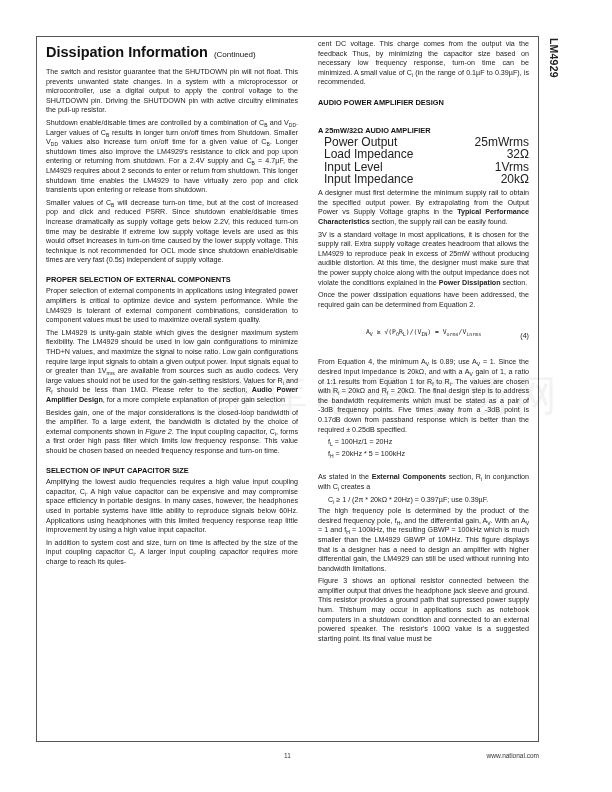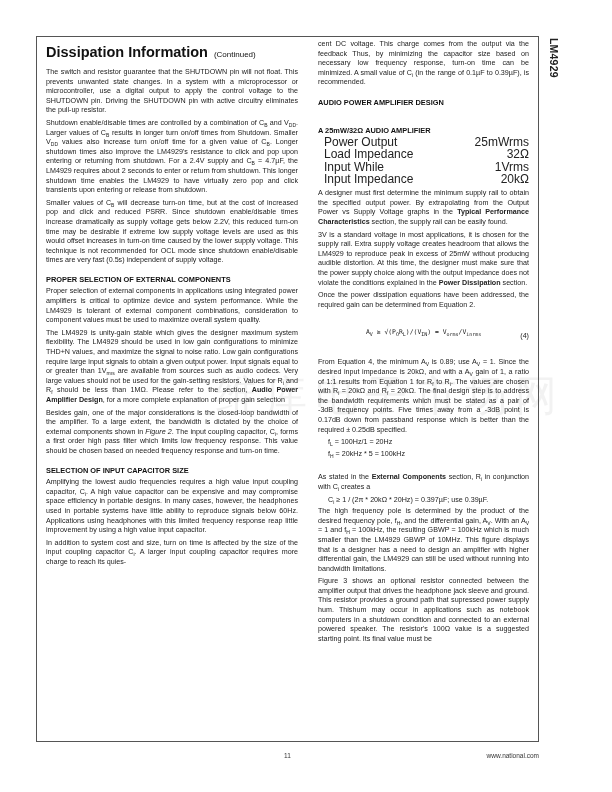--- a/index.html
+++ b/index.html
@@ -80,21 +80,21 @@
     <tbody id="given-body">
         <tr>
           <td>Power Output</td>
           <td class="val">25mWrms</td>
         </tr>
         <tr>
           <td>Load Impedance</td>
           <td class="val">32Ω</td>
         </tr>
         <tr>
-          <td>Input While</td>
+          <td>Input Level</td>
           <td class="val">1Vrms</td>
         </tr>
         <tr>
           <td>Input Impedance</td>
           <td class="val">20kΩ</td>
         </tr>
       </tbody>
   </table>
 
   <p><span>A designer must first determine the minimum supply rail to obtain the specified output power. By extrapolating from the Output Power vs Supply Voltage graphs in the </span><b>Typical Performance Characteristics</b><span> section, the supply rail can be easily found.</span></p>

